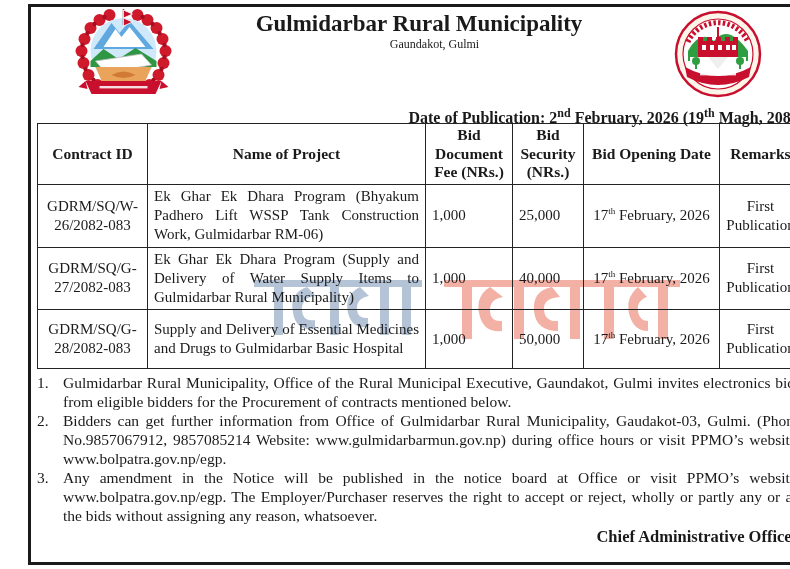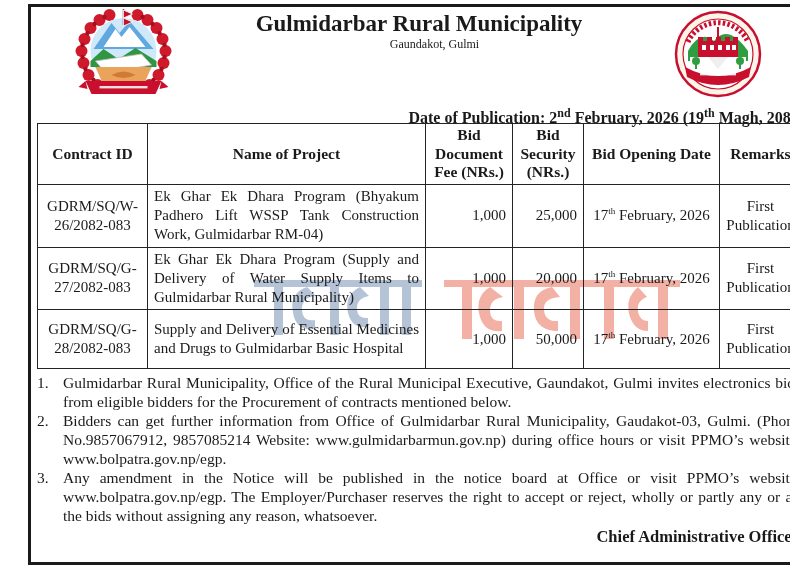--- a/index.html
+++ b/index.html
@@ -25,21 +25,21 @@
   .watermark { position:absolute; left:228px; top:270px; width:430px; height:80px; z-index:0; }
 
   table.bids { position:relative; z-index:1; margin:0 13px; width:764px; border-collapse:collapse; table-layout:fixed; }
   table.bids th, table.bids td { border:1.6px solid #232323; vertical-align:middle; }
   table.bids th { font-size:15.5px; font-weight:bold; text-align:center; height:61px; padding:2px 4px; line-height:1.2; }
   table.bids td { font-size:15px; height:59px; padding:2px 6px; line-height:1.28; }
   col.c-id { width:110px; } col.c-name { width:278px; } col.c-fee { width:87px; }
   col.c-sec { width:71px; } col.c-open { width:136px; } col.c-rem { width:82px; }
   td.cid { text-align:center; }
   td.proj { text-align:justify; }
-  td.num { text-align:right;font-family:Liberation Serif, serif; }
+  td.num { text-align:left;font-family:Liberation Serif, serif; }
   td.odate { text-align:center; font-size:14.5px; padding:2px 2px; }
   td.odate sup { font-size:9px; }
   td.rem { text-align:center; }
 
   .notes { margin:4px 13px 0 13px; }
   .note { display:flex; font-size:15.5px; line-height:19px; }
   .note-num { width:26px; flex:0 0 26px; }
   .note-text { flex:1; text-align:justify; }
 
   .signature { margin:2px 15px 0 0; text-align:right; font-weight:bold; font-size:16.5px; }
@@ -188,31 +188,31 @@
         <th>Name of Project</th>
         <th>Bid Document Fee (NRs.)</th>
         <th>Bid Security (NRs.)</th>
         <th>Bid Opening Date</th>
         <th>Remarks</th>
       </tr>
     </thead>
     <tbody>
       <tr>
         <td class="cid">GDRM/SQ/W-26/2082-083</td>
-        <td class="proj">Ek Ghar Ek Dhara Program (Bhyakum Padhero Lift WSSP Tank Construction Work, Gulmidarbar RM-04)</td>
+        <td class="proj">Ek Ghar Ek Dhara Program (Bhyakum Padhero Lift WSSP Tank Construction Work, Gulmidarbar RM-06)</td>
         <td class="num">1,000</td>
         <td class="num">25,000</td>
         <td class="odate"><span>17</span><sup>th</sup><span> February, 2026</span></td>
         <td class="rem">First Publication</td>
       </tr>
       <tr>
         <td class="cid">GDRM/SQ/G-27/2082-083</td>
         <td class="proj">Ek Ghar Ek Dhara Program (Supply and Delivery of Water Supply Items to Gulmidarbar Rural Municipality)</td>
         <td class="num">1,000</td>
-        <td class="num">20,000</td>
+        <td class="num">40,000</td>
         <td class="odate"><span>17</span><sup>th</sup><span> February, 2026</span></td>
         <td class="rem">First Publication</td>
       </tr>
       <tr>
         <td class="cid">GDRM/SQ/G-28/2082-083</td>
         <td class="proj">Supply and Delivery of Essential Medicines and Drugs to Gulmidarbar Basic Hospital</td>
         <td class="num">1,000</td>
         <td class="num">50,000</td>
         <td class="odate"><span>17</span><sup>th</sup><span> February, 2026</span></td>
         <td class="rem">First Publication</td>

